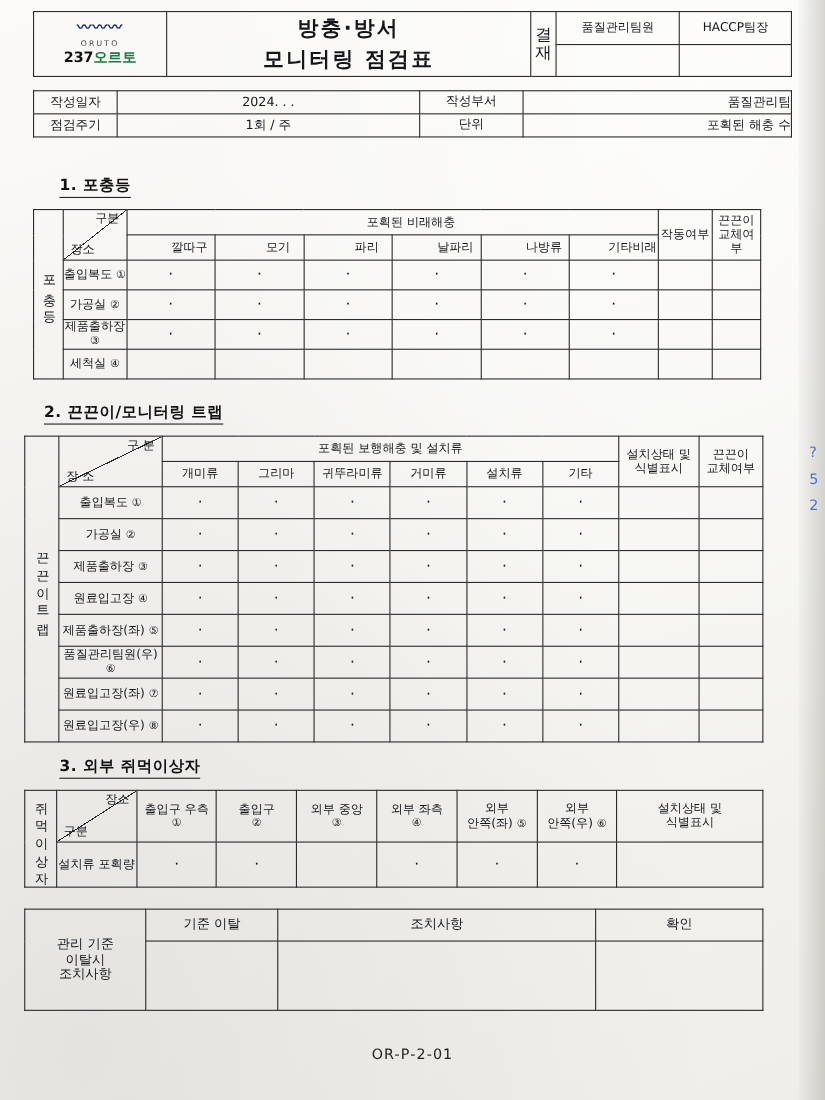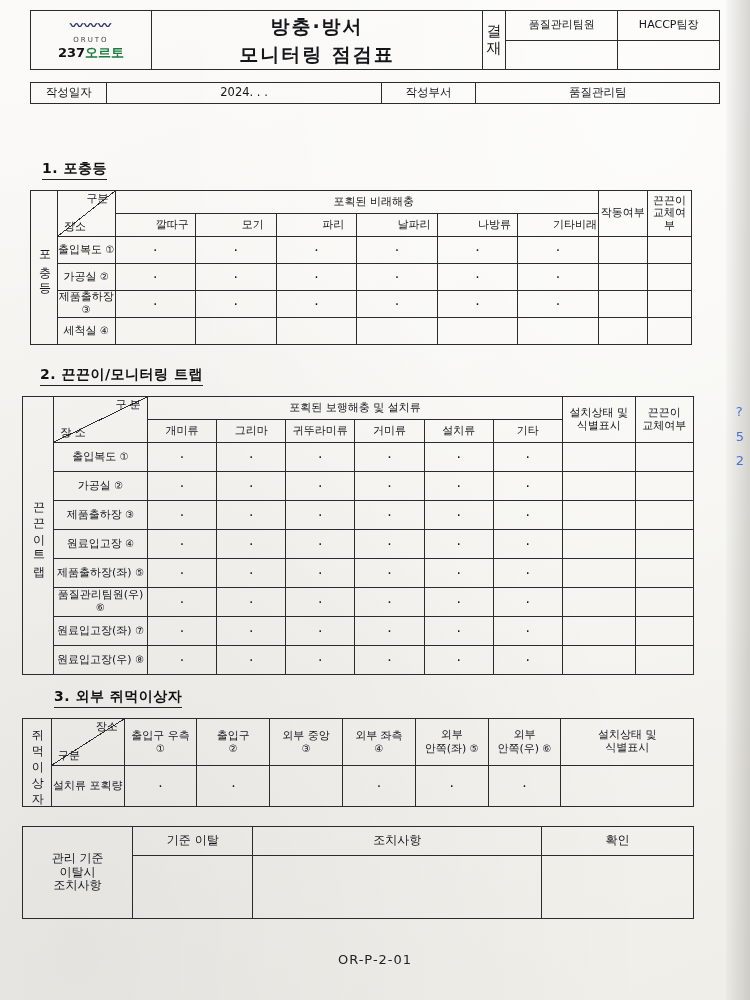--- a/index.html
+++ b/index.html
@@ -61,21 +61,21 @@
   .approve-label{width:22px;font-size:15px;}
   .approve-label span{display:inline-block;line-height:1.1;}
   .sign-head{height:18px;font-size:11px;}
   .sign-body{height:40px;}
 
   .hdr2{position:absolute;left:30px;top:82px;width:690px;}
   .hdr2 td{height:20px;font-size:11.5px;}
   .hdr2 .lbl{width:74px;}
   .hdr2 .val{width:268px;}
   .hdr2 .lbl2{width:92px;font-family:Liberation Mono, monospace;}
-  .hdr2 .val2{width:238px;}
+  .hdr2 .val2{width:238px;text-align:right;}
 
   
   .sec-title{
     position:absolute;font-size:14px;font-weight:bold;letter-spacing:0.5px;
     border-bottom:1.5px solid #222;padding-bottom:1px;
   }
 
   
   .t1{position:absolute;left:30px;top:190px;width:662px;}
   .t1 .sidelbl{width:34px;font-size:12px;}
@@ -171,24 +171,30 @@
       </table>
 
     <table class="hdr2">
       <tbody>
           <tr>
         <td class="lbl">작성일자</td>
         <td class="val">2024.   .   .</td>
         <td class="lbl2">작성부서</td>
         <td class="val2">품질관리팀</td>
       </tr>
+      <tr>
+        <td class="lbl">점검주기</td>
+        <td class="val">1회 / 주</td>
+        <td class="lbl2">단위</td>
+        <td class="val2">포획된 해충 수</td>
+      </tr>
     </tbody>
       </table>
 
-    <div class="sec-title" style="left:42px;top:160px;">1. 포충등</div>
+    <div class="sec-title" style="left:54px;top:160px;">1. 포충등</div>
 
     <table class="t1">
       <tbody>
           <tr>
         <td class="sidelbl" rowspan="6">
           <span class="vert">포충등</span>
         </td>
         <td class="place slashcell" rowspan="2">
           <div class="line"></div>
           <span class="tr">구분</span>

